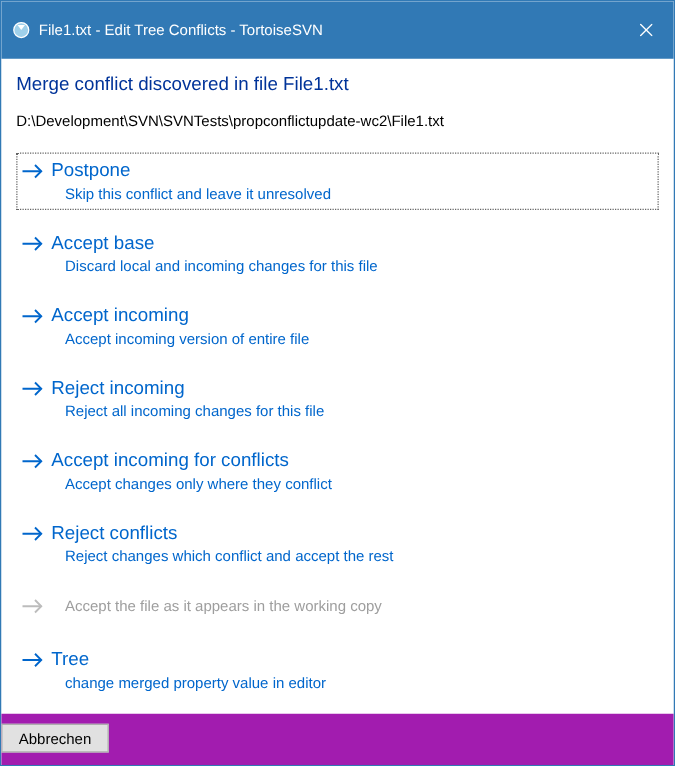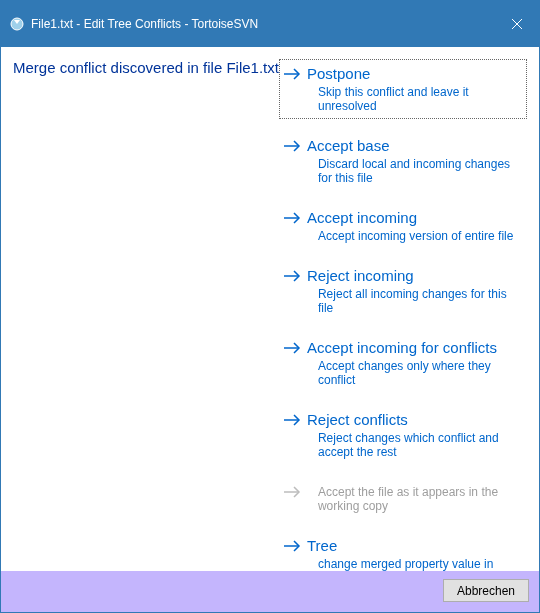--- a/index.html
+++ b/index.html
@@ -40,21 +40,21 @@
       height: 30px;
       display: flex;
       align-items: center;
       justify-content: center;
       color: #fff;
     }
     .content {
       flex: 1;
       padding: 12px 12px 0 12px;
       display: flex;
-      flex-direction: row;
+      flex-direction: column;
       overflow: hidden;
     }
     .heading {
       color: #003399;
       font-size: 15px;
       margin-bottom: 14px;
     }
     .filepath {
       color: #000;
       font-size: 12px;
@@ -96,22 +96,22 @@
       margin-left: 11px;
     }
     .option.disabled .opt-title,
     .option.disabled .opt-desc {
       color: #9e9e9e;
     }
     .footer {
       border-top: 0;
       padding: 8px 10px 10px 0;
       display: flex;
-      justify-content: flex-end;
-      background: #c4b5fd;
+      justify-content: flex-start;
+      background: #a21caf;
     }
     .btn {
       min-width: 86px;
       height: 23px;
       border: 1px solid #adadad;
       background: #e1e1e1;
       font-family: inherit;
       font-size: 12px;
       padding: 0 12px;
       cursor: pointer;
@@ -131,20 +131,21 @@
   <div class="close-btn">
     <svg width="10" height="10" viewBox="0 0 10 10">
       <line x1="0" y1="0" x2="10" y2="10" stroke="#fff" stroke-width="1"></line>
       <line x1="10" y1="0" x2="0" y2="10" stroke="#fff" stroke-width="1"></line>
     </svg>
   </div>
 </div>
 
 <div class="content">
   <div class="heading">Merge conflict discovered in file File1.txt</div>
+  <div class="filepath">D:\Development\SVN\SVNTests\propconflictupdate-wc2\File1.txt</div>
   <div class="options">
       <div class="option selected">
         <span class="arrow"><svg width="20" height="14" viewBox="0 0 20 14">
             <line x1="1" y1="7" x2="16" y2="7" stroke="currentColor" stroke-width="1.5"></line>
             <polyline points="11,2 16,7 11,12" fill="none" stroke="currentColor" stroke-width="1.5"></polyline>
           </svg></span>
         <div class="text-block">
           <div class="opt-title">Postpone</div>
           <div class="opt-desc">Skip this conflict and leave it unresolved</div>
         </div>

